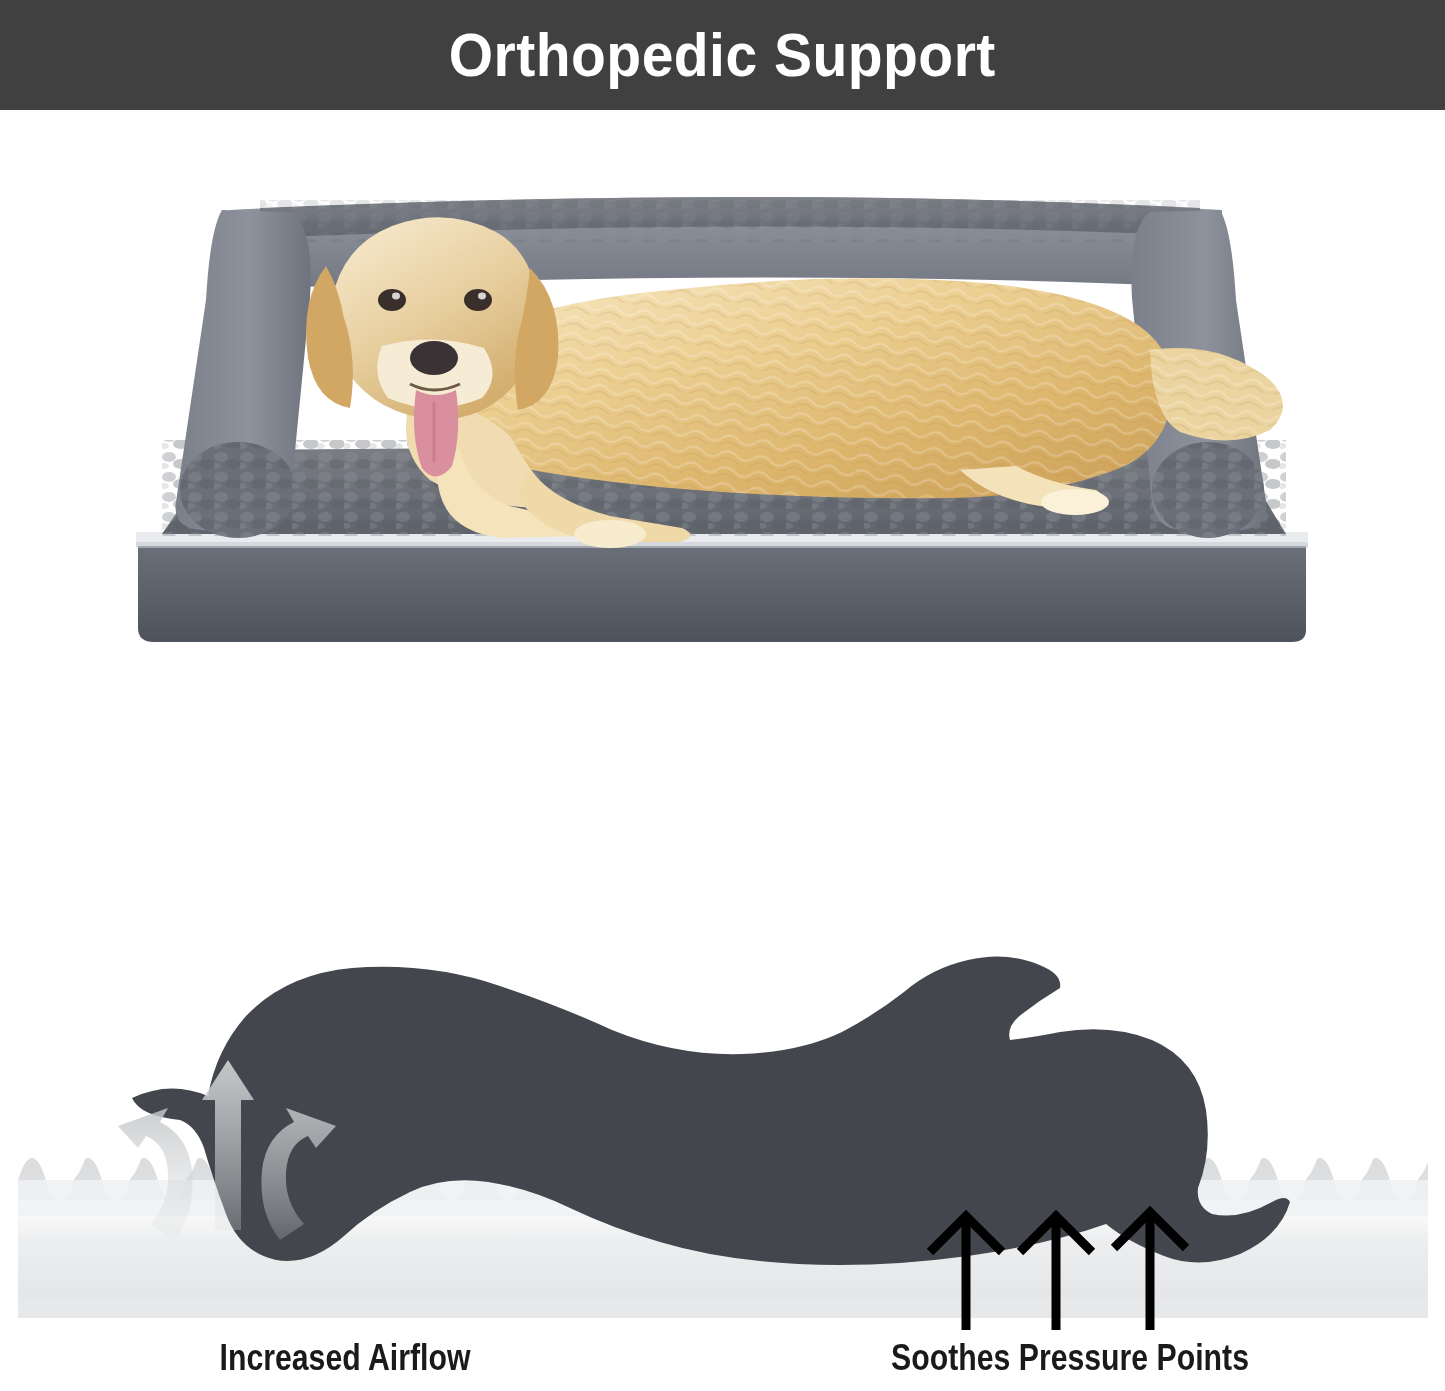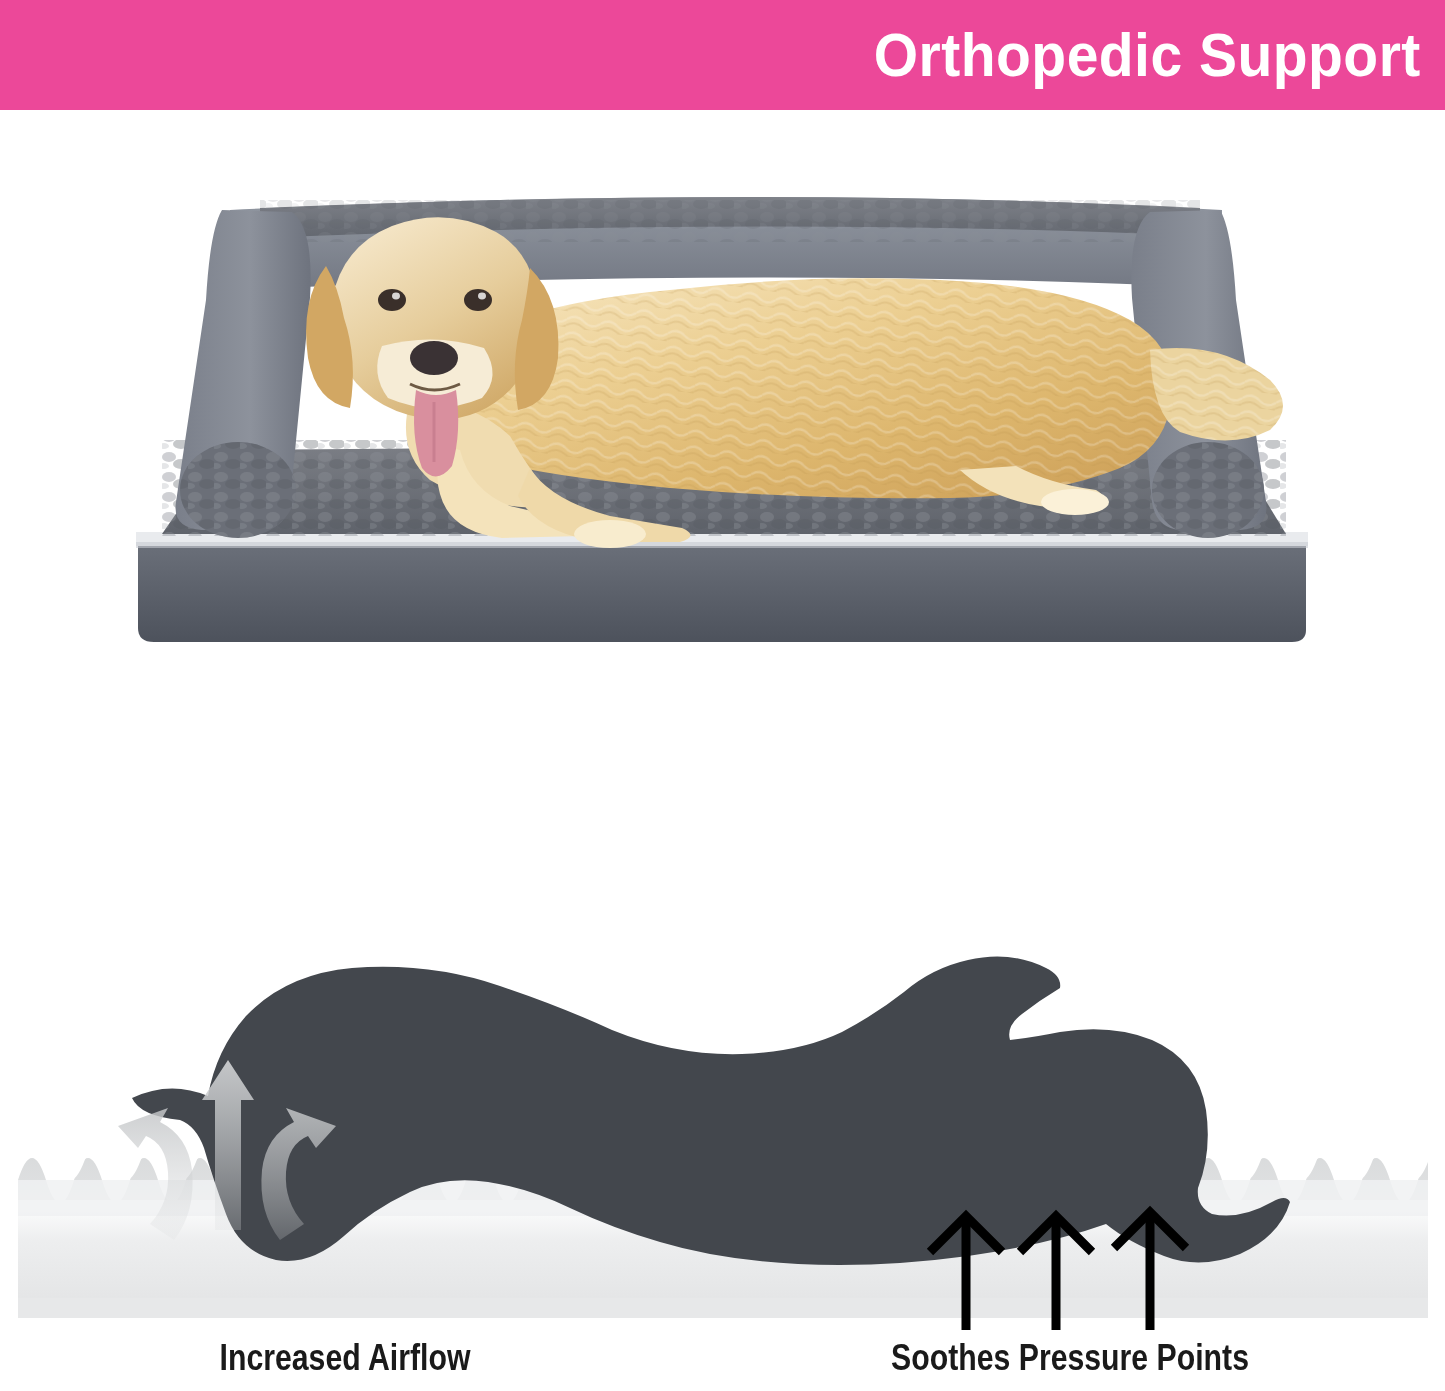--- a/index.html
+++ b/index.html
@@ -7,22 +7,22 @@
   body{
     font-family:"Liberation Sans", sans-serif;
     width:1445px;height:1391px;position:relative;overflow:hidden;
     -webkit-font-smoothing:antialiased;
   }
   .stage{position:absolute;left:0;top:0;width:1445px;height:1391px;background:#ffffff;}
 
   
   .header{
     position:absolute;left:0;top:0;width:1445px;height:110px;
-    background:#ec4899;
-    display:flex;align-items:center;justify-content:flex-end;
+    background:#404040;
+    display:flex;align-items:center;justify-content:center;
   }
   .header-title{
     color:#ffffff;font-size:62px;font-weight:bold;letter-spacing:0.5px;
     font-family:"Liberation Sans", sans-serif;
     transform:scaleX(0.92);
     line-height:1;
   }
 
   
   .photo{

